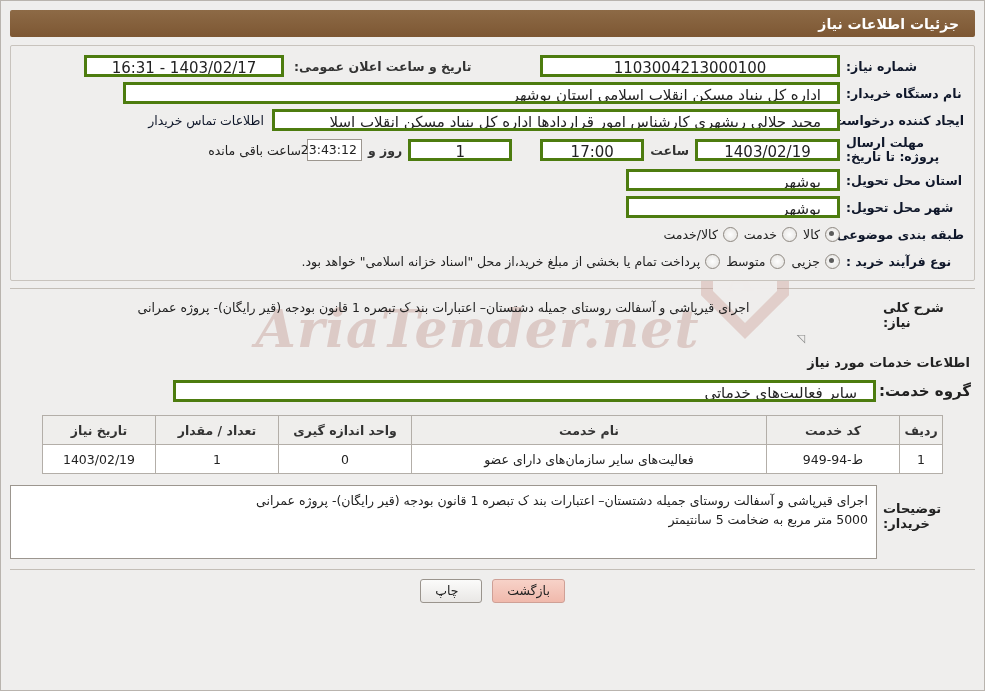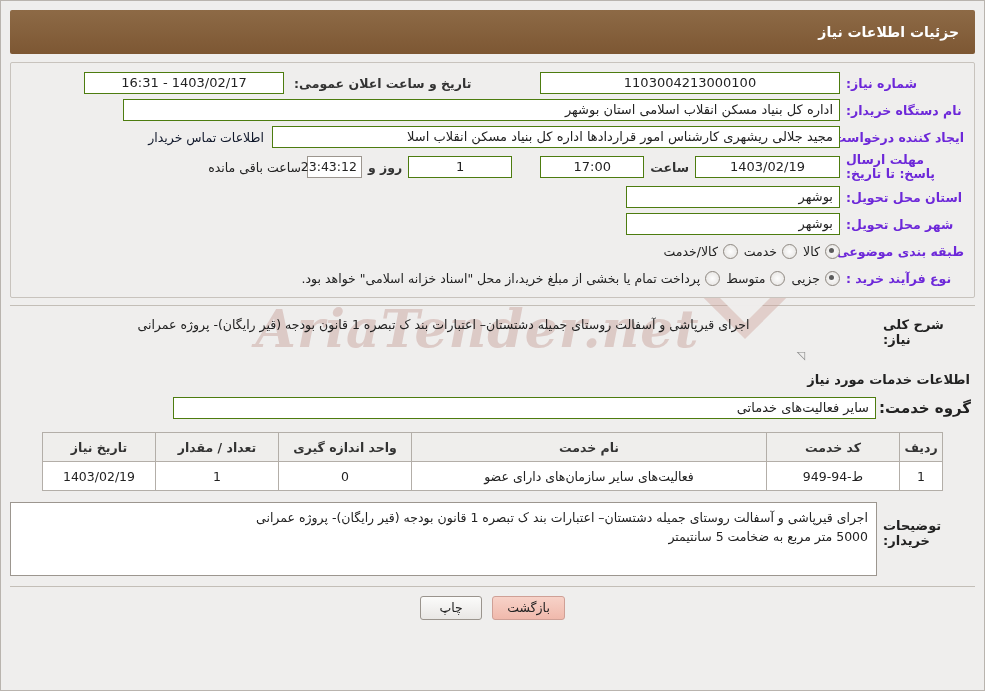--- a/index.html
+++ b/index.html
@@ -70,21 +70,21 @@
     font-size: 34px;
     font-weight: bold;
     color: rgba(205,162,154,0.75);
     font-family: "DejaVu Serif", serif;
   }
 
   
   .header {
     position: relative;
     margin: 9px 9px 0 9px;
-    height: 44px;
+    height: 27px;
     background: #8c6239;
     background: linear-gradient(#8d6a46, #7d5733);
     border-radius: 2px;
     display: flex;
     align-items: center;
     justify-content: flex-start;
     padding: 0 16px;
     box-sizing: border-box;
     z-index: 2;
   }
@@ -107,34 +107,34 @@
   }
   .row {
     display: flex;
     align-items: center;
     margin-bottom: 5px;
     min-height: 22px;
   }
   .lbl {
     font-weight: bold;
     font-size: 12.5px;
-    color: #6d28d9;
+    color: #0f172a;
     text-align: left;
     padding-left: 6px;
     white-space: nowrap;
     flex: 0 0 auto;
   }
   .w-lbl-1 { width: 118px; }
   .fld {
     background: #ffffff;
-    border: 1px solid #4d7c0f;
+    border: 3px solid #4d7c0f;
     height: 22px;
     line-height: 20px;
-    font-size: 13px;
-    padding: 0 6px;
+    font-size: 15px;
+    padding: 0 16px;
     box-sizing: border-box;
     text-align: center;
     color: #222;
     overflow: hidden;
     white-space: nowrap;
   }
   .fld.right { text-align: right; }
   .lbl-mid {
     font-weight: bold;
     font-size: 12.5px;
@@ -323,21 +323,21 @@
     border: 1px solid #9a948d;
     border-radius: 3px;
     height: 24px;
     min-width: 62px;
     padding: 0 14px;
     font-size: 12.5px;
     font-family: inherit;
     cursor: pointer;
     color: #222;
     line-height: 22px;
-    text-align: center;
+    text-align: left;
     box-sizing: border-box;
   }
   .btn-back {
     background: #f4c6bb;
     background: linear-gradient(#f7d2c8, #f0b9ac);
     border-color: #cfa096;
   }
   .btn-print {
     background: #f1f0ef;
     background: linear-gradient(#fbfbfa, #e9e7e5);
@@ -383,21 +383,21 @@
       <div class="fld right" style="width:717px">اداره کل بنیاد مسکن انقلاب اسلامی استان بوشهر</div>
     </div>
 
     <div class="row">
       <div class="lbl w-lbl-1">ایجاد کننده درخواست:</div>
       <div class="fld right" style="width:568px">مجید جلالی ریشهری کارشناس امور قراردادها اداره کل بنیاد مسکن انقلاب اسلا</div>
       <div class="link">اطلاعات تماس خریدار</div>
     </div>
 
     <div class="row">
-      <div class="lbl w-lbl-1" style="white-space:normal; line-height:14px;">مهلت ارسال پاسخ: تا تاریخ:</div>
+      <div class="lbl w-lbl-1" style="white-space:normal; line-height:14px;">مهلت ارسال پروژه: تا تاریخ:</div>
       <div class="fld" style="width:145px">1403/02/19</div>
       <div class="lbl-mid">ساعت</div>
       <div class="fld" style="width:104px">17:00</div>
       <div class="fld" style="width:104px; margin-right:28px;">1</div>
       <div class="lbl-mid">روز و</div>
       <div class="timer-box" style="width:55px">23:43:12</div>
       <div class="inline-txt">ساعت باقی مانده</div>
     </div>
 
     <div class="row">

